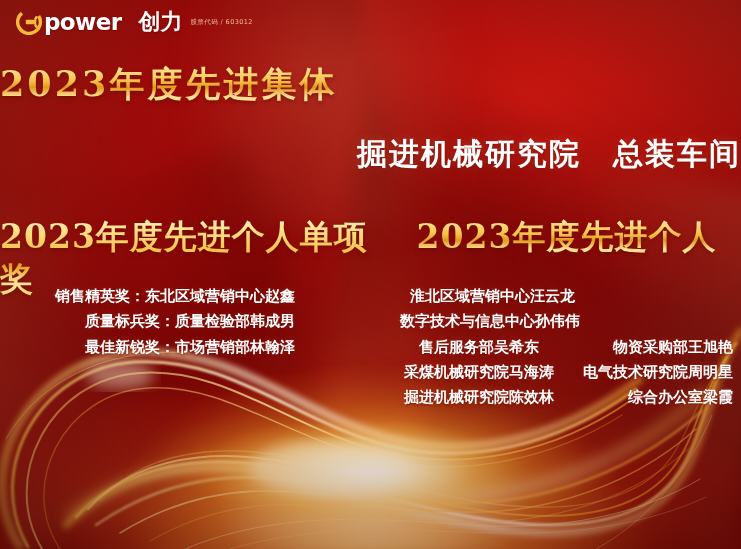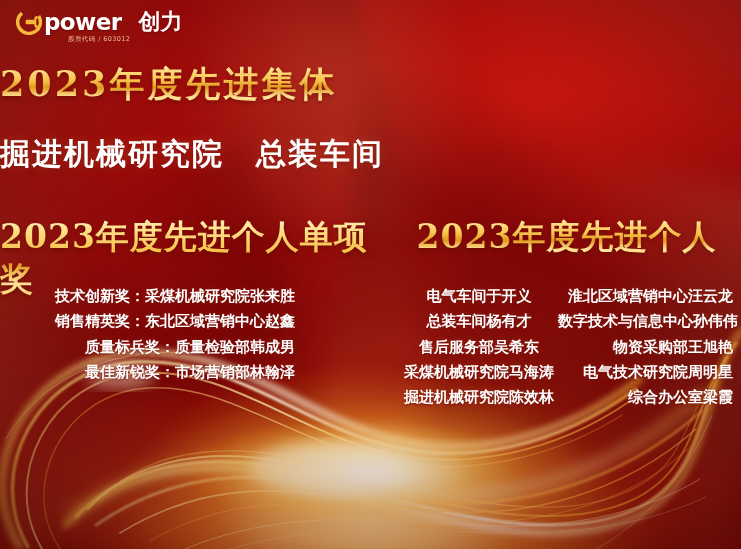--- a/index.html
+++ b/index.html
@@ -40,21 +40,21 @@
   
   .ribbon{position:absolute;left:0;bottom:0;width:741px;height:230px;pointer-events:none;}
   .glow-core{position:absolute;left:22%;bottom:4%;width:56%;height:58%;
     background:radial-gradient(ellipse at 50% 50%,rgba(255,255,250,0.95) 0%,rgba(255,244,200,0.8) 16%,rgba(255,205,95,0.45) 36%,rgba(255,150,40,0.16) 58%,rgba(255,120,20,0) 78%);
     filter:blur(6px);}
   .glow-wide{position:absolute;left:0;bottom:-10%;width:100%;height:80%;
     background:radial-gradient(ellipse at 50% 75%,rgba(255,230,160,0.55) 0%,rgba(255,170,60,0.25) 34%,rgba(255,120,20,0.06) 60%,rgba(255,100,10,0) 80%);
     filter:blur(12px);}
 
   
-  .logo-wrap{position:absolute;left:16px;top:9px;display:flex;flex-direction:column;align-items:center;}
+  .logo-wrap{position:absolute;left:16px;top:9px;display:flex;flex-direction:row;align-items:center;gap:8px;}
   .logo-row{display:flex;align-items:center;gap:2px;}
   .logo-mark{width:26px;height:26px;display:block;}
   .logo-word{
     font-family:"DejaVu Sans","Liberation Sans",sans-serif;
     font-weight:bold;font-size:23px;letter-spacing:-0.6px;color:#ffffff;
     line-height:26px;text-shadow:0 1px 2px rgba(90,0,0,.5);}
   .logo-cn{font-size:22px;font-weight:bold;color:#ffffff;line-height:26px;margin-left:15px;
     text-shadow:0 1px 2px rgba(90,0,0,.5);}
   .logo-sub{margin-top:0;font-size:6.5px;letter-spacing:.4px;color:#f3cfa0;opacity:.92;white-space:nowrap;}
 
@@ -64,21 +64,21 @@
     -webkit-background-clip:text;background-clip:text;color:transparent;
     -webkit-text-fill-color:transparent;
     filter:drop-shadow(0 2px 2px rgba(90,10,0,.55));
   }
   .title-main{
     position:absolute;left:0;right:0;top:62px;text-align:left;
     font-family:"DejaVu Serif","Liberation Serif",serif;
     font-weight:bold;font-size:35px;letter-spacing:3px;line-height:44px;
   }
   .title-sub{
-    position:absolute;left:0;right:0;top:134px;text-align:left;
+    position:absolute;left:0;right:0;top:134px;text-align:right;
     font-family:"DejaVu Serif","Liberation Serif",serif;
     font-weight:bold;font-size:30px;letter-spacing:2px;line-height:40px;
     color:#ffffff;text-shadow:0 2px 4px rgba(120,10,0,.65),0 0 10px rgba(255,180,120,.25);
     white-space:pre;
   }
   .heads{position:absolute;left:0;right:0;top:216px;display:flex;align-items:baseline;}
   .head-left{width:392px;text-align:left;
     font-family:"DejaVu Serif","Liberation Serif",serif;
     font-weight:bold;font-size:33px;letter-spacing:1px;line-height:42px;}
   .head-right{flex:1;text-align:center;
@@ -199,33 +199,30 @@
   <div class="title-sub">掘进机械研究院　总装车间</div>
 
   <div class="heads">
     <div class="head-left gold-text">2023年度先进个人单项奖</div>
     <div class="head-right gold-text">2023年度先进个人</div>
   </div>
 
   <div class="lists">
 
     <div class="col-left">
-      <div class="awardline">技术创新奖：采煤机械研究院张来胜</div>
       <div class="awardline">销售精英奖：东北区域营销中心赵鑫</div>
       <div class="awardline">质量标兵奖：质量检验部韩成男</div>
       <div class="awardline">最佳新锐奖：市场营销部林翰泽</div>
     </div>
 
     <div class="col-right">
       <div class="pair">
-        <span class="person c1">电气车间于开义</span>
         <span class="person c2">淮北区域营销中心汪云龙</span>
       </div>
       <div class="pair">
-        <span class="person c1">总装车间杨有才</span>
         <span class="person c2">数字技术与信息中心孙伟伟</span>
       </div>
       <div class="pair">
         <span class="person c1">售后服务部吴希东</span>
         <span class="person c2">物资采购部王旭艳</span>
       </div>
       <div class="pair">
         <span class="person c1">采煤机械研究院马海涛</span>
         <span class="person c2">电气技术研究院周明星</span>
       </div>

